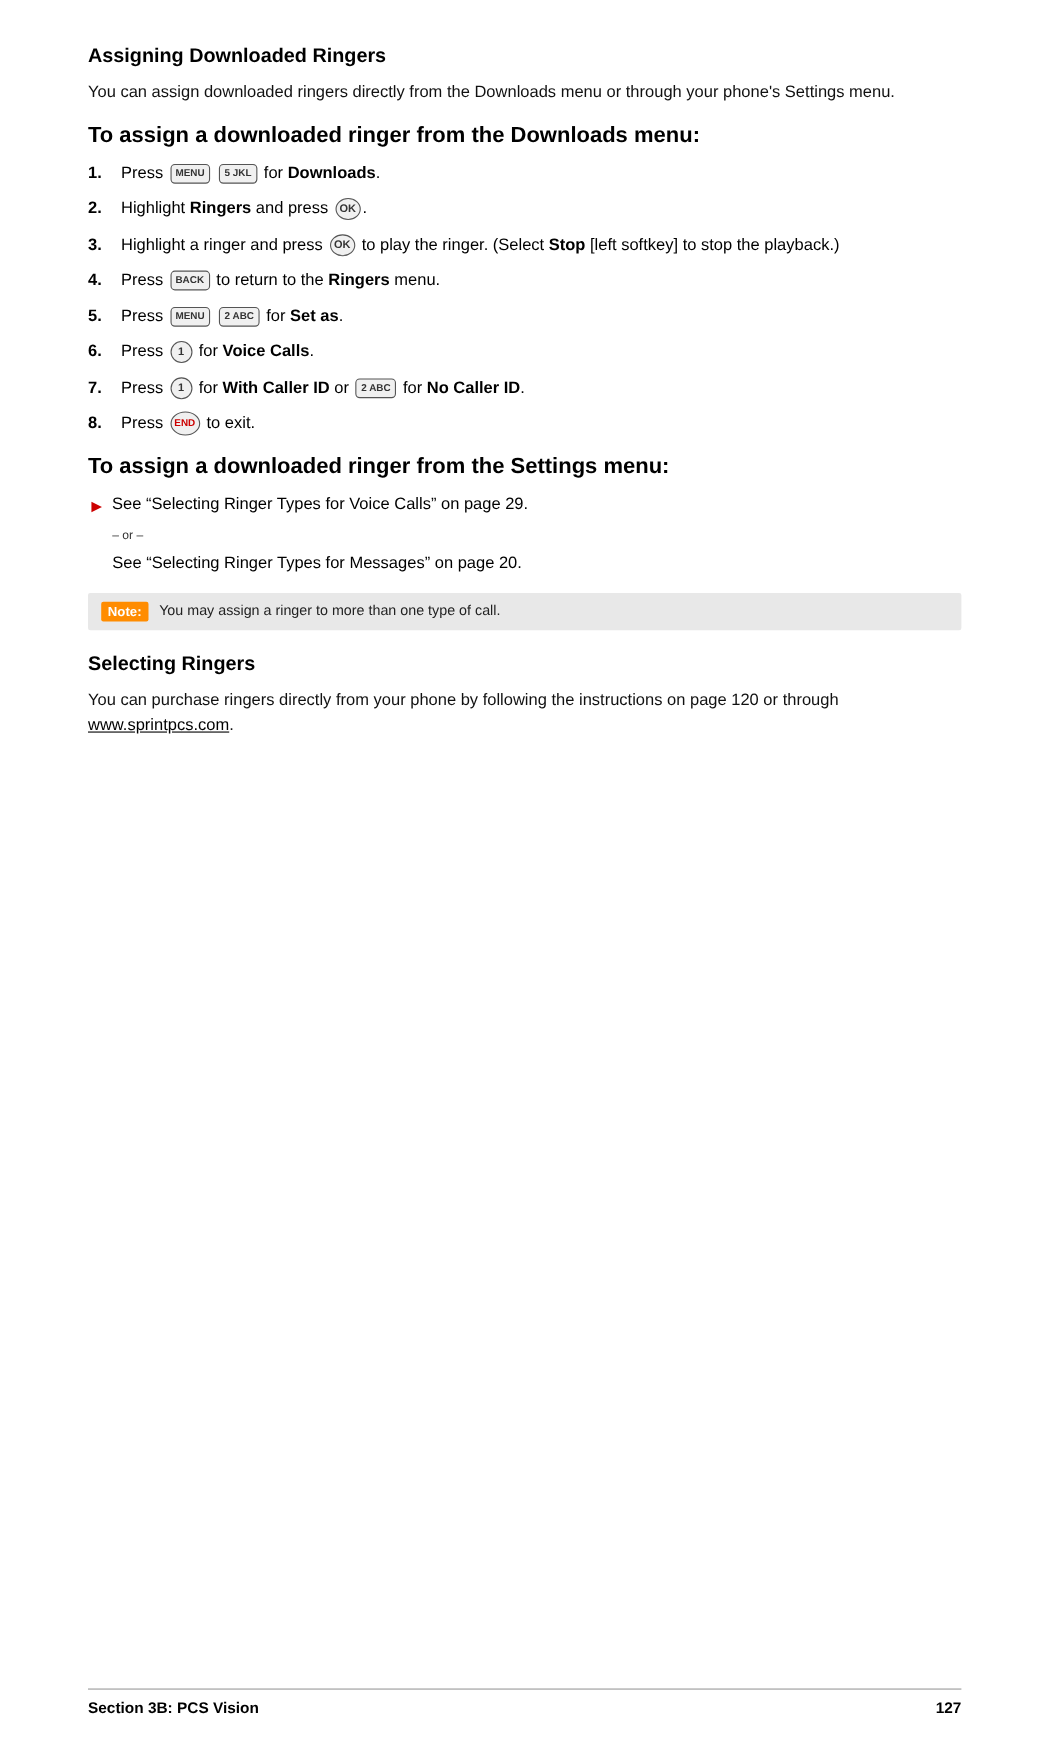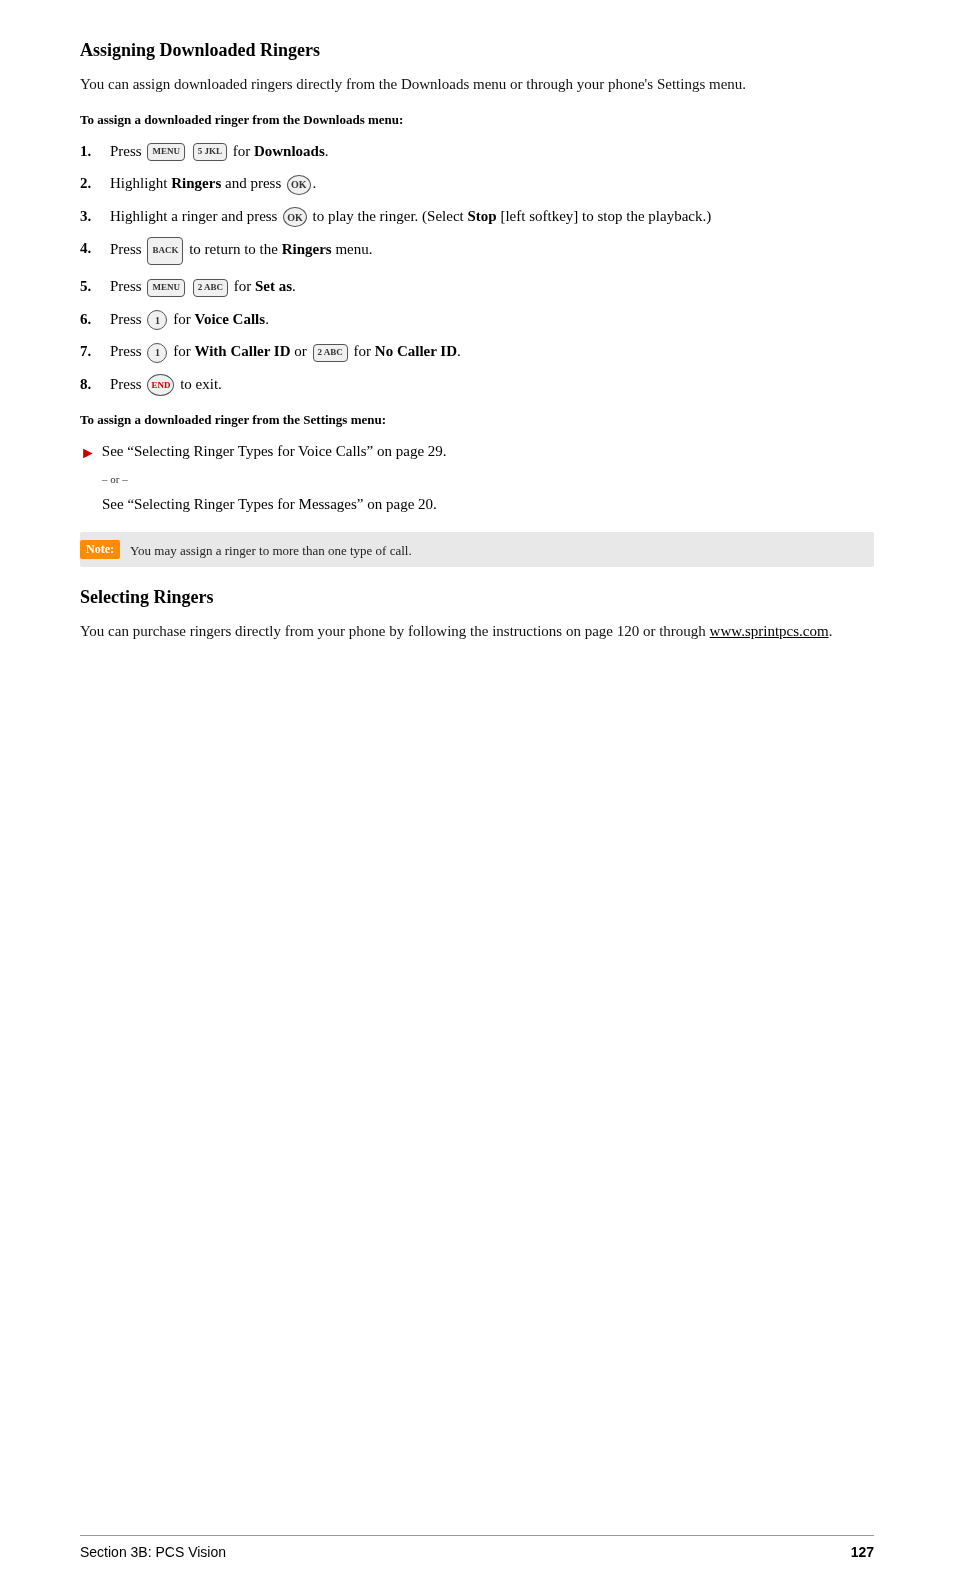--- a/index.html
+++ b/index.html
@@ -10,39 +10,38 @@
       background: #ffffff;
       font-family: Arial, Helvetica, sans-serif;
       font-size: 15px;
       color: #000000;
       position: relative;
     }
 
     .page-content {
       padding: 40px 80px 40px 80px;
       max-width: 954px;
-      font-family: Liberation Serif, serif;
     }
 
     .section-title {
       font-size: 18px;
       font-weight: bold;
       margin-bottom: 12px;
       color: #000;
     }
 
     .intro-text {
       font-size: 15px;
       margin-bottom: 16px;
       line-height: 1.5;
       color: #111;
     }
 
     .sub-heading {
-      font-size: 13px;
+      font-size: 20px;
       font-weight: bold;
       margin-bottom: 12px;
       color: #000;
     }
 
     .numbered-list {
       list-style: none;
       padding-left: 0;
       margin-bottom: 16px;
     }
@@ -114,21 +113,21 @@
       border: 1.5px solid #555;
       border-radius: 4px;
       background: #f0f0f0;
       font-size: 9px;
       font-weight: bold;
       padding: 1px 4px;
       margin: 0 2px;
       vertical-align: middle;
       color: #333;
       min-width: 28px;
-      height: 28px;
+      height: 18px;
     }
 
     .key-end {
       display: inline-flex;
       align-items: center;
       justify-content: center;
       border: 1.5px solid #555;
       border-radius: 50%;
       background: #f0f0f0;
       font-size: 9px;
@@ -172,23 +171,23 @@
       font-size: 15px;
       margin-left: 22px;
       margin-bottom: 8px;
       line-height: 1.5;
     }
 
     
     .note-box {
       background: #e8e8e8;
       border-radius: 2px;
-      padding: 8px 0;
+      padding: 8px 12px;
       display: flex;
-      align-items: flex-end;
+      align-items: flex-start;
       margin-bottom: 20px;
       font-size: 13px;
     }
 
     .note-label {
       background: #ff8c00;
       color: #fff;
       font-weight: bold;
       font-size: 12px;
       padding: 2px 6px;
@@ -221,21 +220,21 @@
       left: 80px;
       right: 80px;
       display: flex;
       justify-content: space-between;
       align-items: center;
       border-top: 1px solid #999;
       padding-top: 8px;
     }
 
     .footer-left {
-      font-weight: normal;
+      font-weight: bold;
       font-size: 14px;
     }
 
     .footer-right {
       font-weight: bold;
       font-size: 14px;
     }
   </style>
 </head>
 <body>

